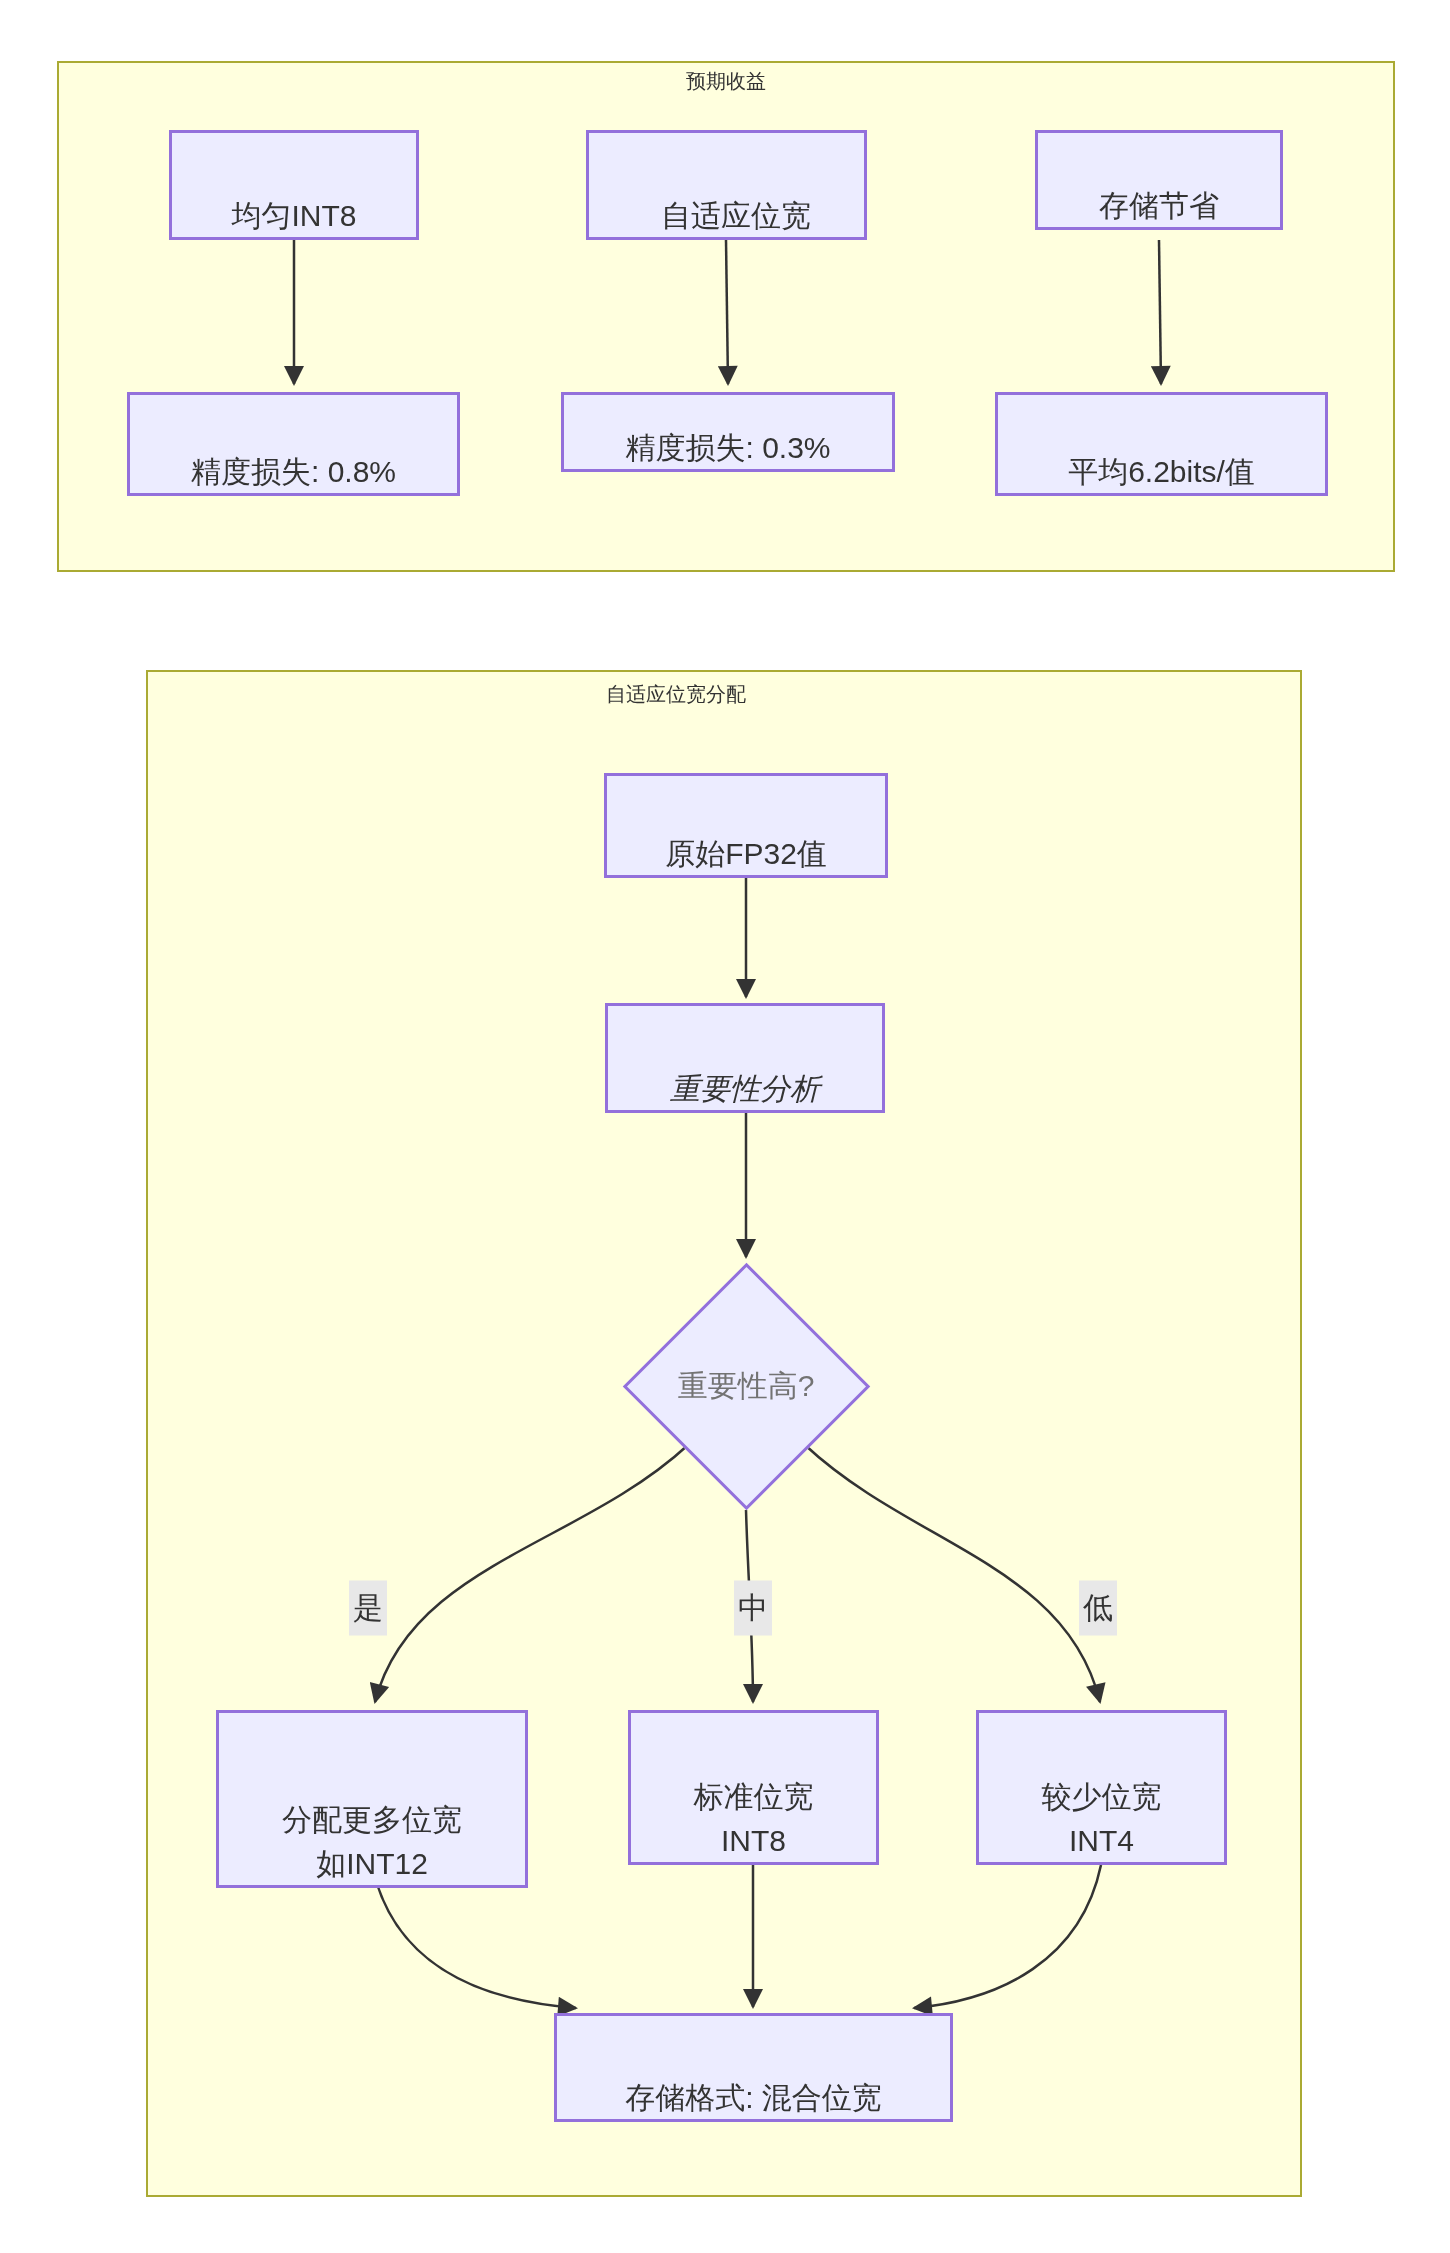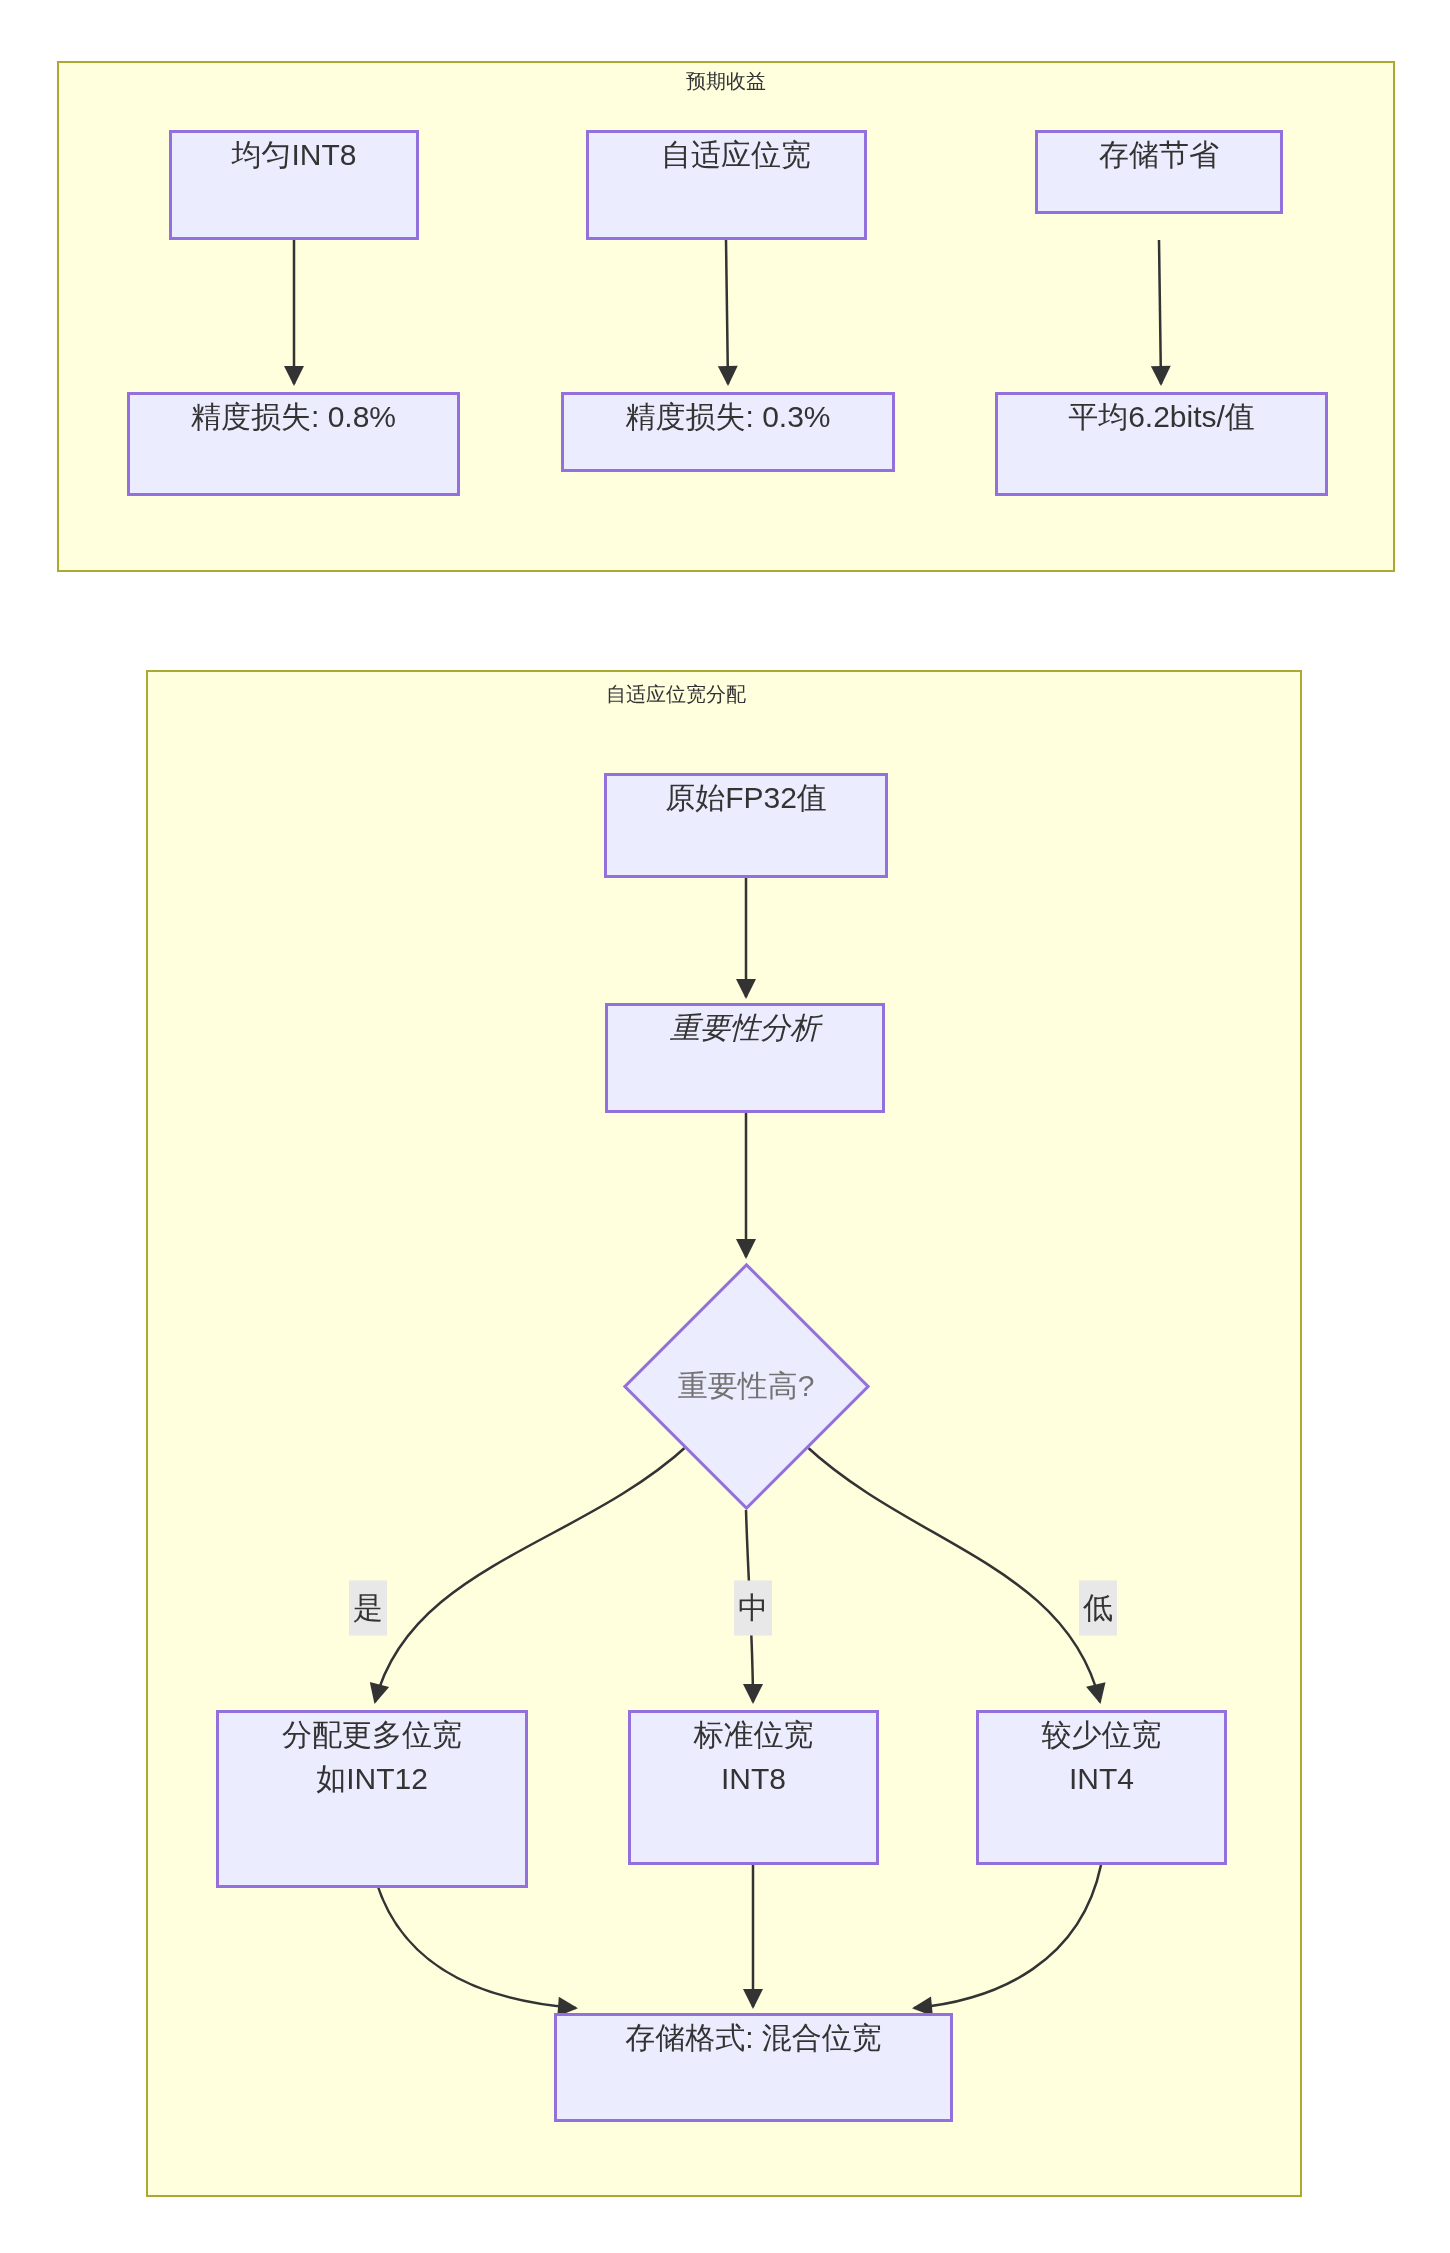--- a/index.html
+++ b/index.html
@@ -40,21 +40,21 @@
     pointer-events: none;
   }
   .node {
     position: absolute;
     background: #ececff;
     border: 3px solid #9370db;
     box-sizing: border-box;
     display: flex;
     flex-direction: column;
     align-items: center;
-    justify-content: flex-start;
+    justify-content: flex-end;
     font-size: 30px;
     line-height: 1.45;
     text-align: center;
     color: #333333;
     z-index: 2;
     white-space: nowrap;
   }
   .diamond-shape {
     position: absolute;
     background: #ececff;
@@ -112,21 +112,21 @@
   </svg>
 
   <div class="cluster-title" style="left:57px; top:68px; width:1338px;">预期收益</div>
 
   <div class="node" style="left:169px; top:130px; width:250px; height:110px;">
     <span>均匀INT8</span>
   </div>
   <div class="node" style="left:586px; top:130px; width:281px; height:110px;padding-left:19px;">
     <span>自适应位宽</span>
   </div>
-  <div class="node" style="left:1035px; top:130px; width:248px; height:84px;">
+  <div class="node" style="left:1035px; top:130px; width:248px; height:100px;">
     <span>存储节省</span>
   </div>
   <div class="node" style="left:127px; top:392px; width:333px; height:104px;">
     <span>精度损失: 0.8%</span>
   </div>
   <div class="node" style="left:561px; top:392px; width:334px; height:80px;">
     <span>精度损失: 0.3%</span>
   </div>
   <div class="node" style="left:995px; top:392px; width:333px; height:104px;">
     <span>平均6.2bits/值</span>

